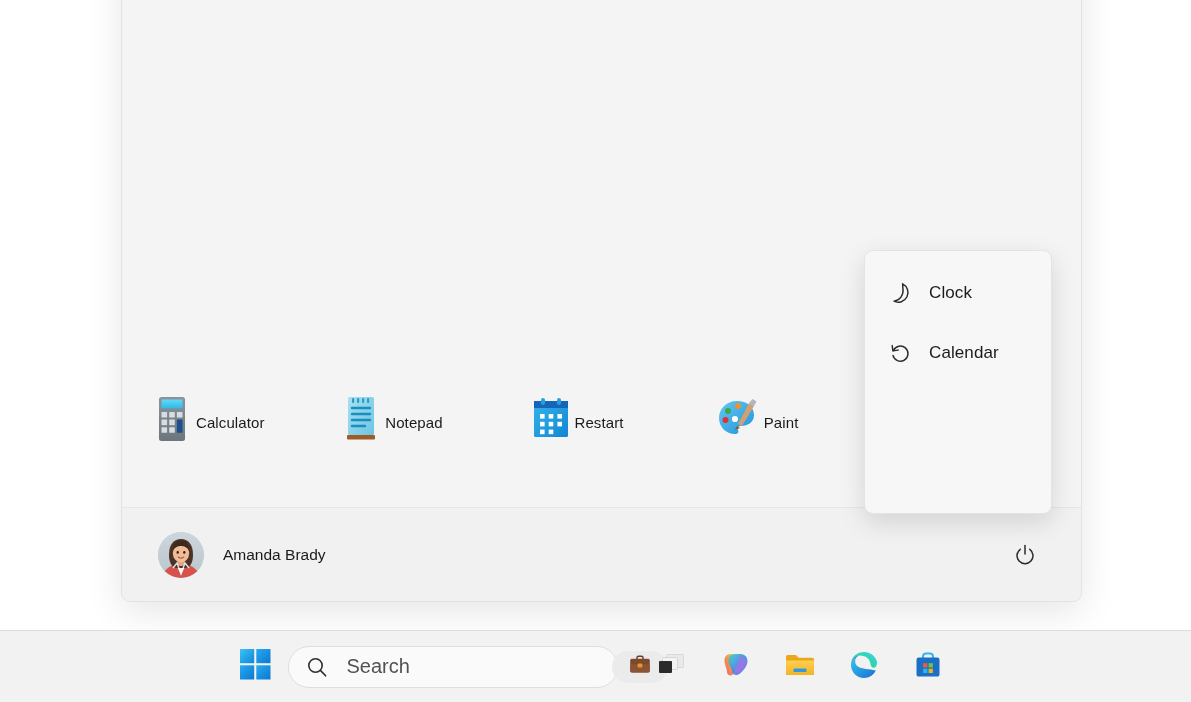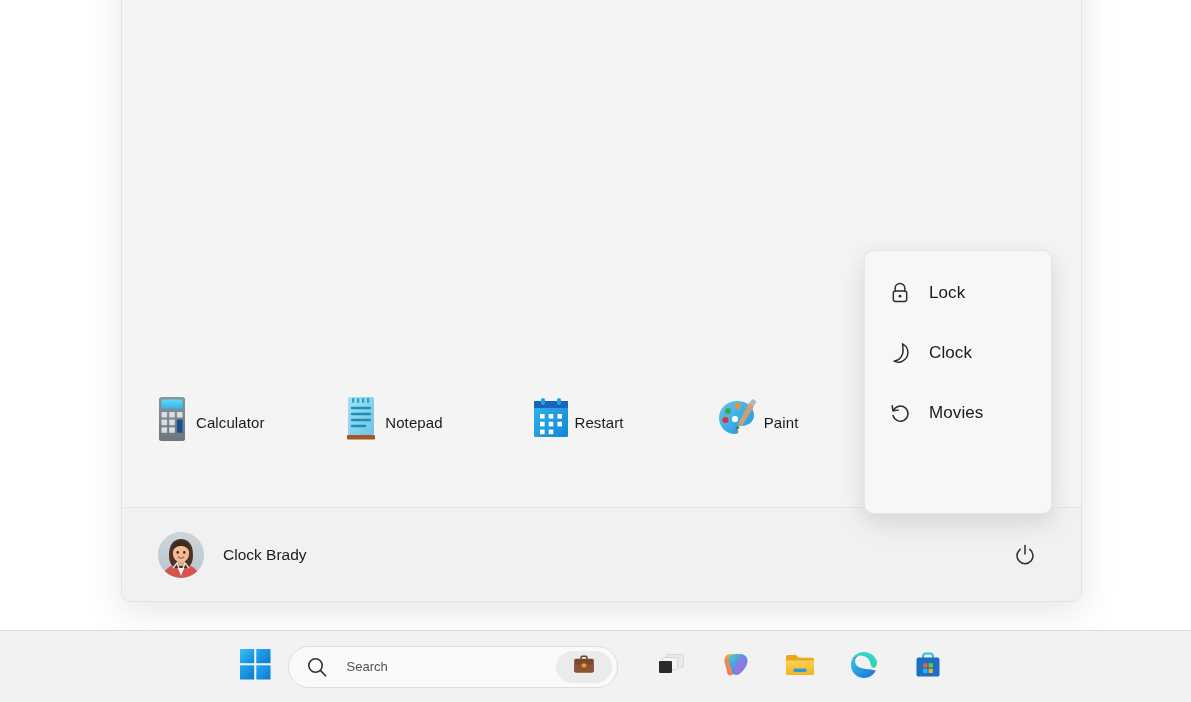--- a/index.html
+++ b/index.html
@@ -215,21 +215,21 @@
   }
 
   #search-icon { flex: 0 0 auto; display:flex; align-items:center; }
 
   #search-input {
     flex: 1 1 auto;
     border: none;
     outline: none;
     background: transparent;
     font-family: "Liberation Sans", sans-serif;
-    font-size: 13px;
+    font-size: 20px;
     color: #3b3b3b;
     padding-left: 19px;
   }
   #search-input::placeholder { color: #525252; opacity: 1; }
 
   #briefcase-btn {
     width: 56px;
     height: 32px;
     border-radius: 16px;
     background: #ebebeb;
@@ -420,64 +420,54 @@
 
               <ellipse cx="19.7" cy="20.4" rx="1.15" ry="1.35" fill="#2b1d14"></ellipse>
               <ellipse cx="26.3" cy="20.4" rx="1.15" ry="1.35" fill="#2b1d14"></ellipse>
 
               <path d="M20.3 25 Q23 27.4 25.7 25" stroke="#a65d45" stroke-width="1.1" fill="none" stroke-linecap="round"></path>
 
               <path d="M15 36 L19 31 L23 42 L27 31 L31 36" stroke="#ffffff" stroke-width="1.4" fill="none" opacity="0.85"></path>
             </g>
           </svg>
         </div>
-        <div id="account-name">Clock Brady</div>
+        <div id="account-name">Amanda Brady</div>
       </div>
 
       <div id="power-button">
         <svg width="24" height="24" viewBox="0 0 24 24">
           <path d="M7.2 6.3 A8 8 0 1 0 16.8 6.3" stroke="#2b2b2b" stroke-width="1.5" fill="none" stroke-linecap="round"></path>
           <line x1="12" y1="2.6" x2="12" y2="11" stroke="#2b2b2b" stroke-width="1.5" stroke-linecap="round"></line>
         </svg>
       </div>
     </div>
   </div>
 
   <div id="power-popup">
 
-    <div class="power-item">
-      <span class="pi-icon">
-        <svg width="22" height="24" viewBox="0 0 22 24">
-          <path d="M6.2 10 V7.2 a4.8 4.8 0 0 1 9.6 0 V10" stroke="#2b2b2b" stroke-width="1.45" fill="none" stroke-linecap="round"></path>
-          <rect x="4.3" y="10" width="13.4" height="10.4" rx="2.1" stroke="#2b2b2b" stroke-width="1.45" fill="none"></rect>
-          <circle cx="11" cy="15.2" r="1.35" fill="#2b2b2b"></circle>
-        </svg>
-      </span>
-      <span class="pi-label">Lock</span>
-    </div>
 
     <div class="power-item">
       <span class="pi-icon">
         <svg width="22" height="24" viewBox="0 0 22 24">
           <path d="M14.8 3.2 a9.4 9.4 0 0 1 -0.2 17.6 A9.4 9.4 0 0 0 14.8 3.2 Z" fill="none"></path>
           <path d="M13.6 2.8 C18.4 5.2 20.4 11 18 15.8 C15.6 20.6 9.8 22.6 5 20.2 C10.8 19.4 14.8 14 14 8.2 C13.75 6.4 13.75 4.3 13.6 2.8 Z" stroke="#2b2b2b" stroke-width="1.45" fill="none" stroke-linejoin="round"></path>
         </svg>
       </span>
       <span class="pi-label">Clock</span>
     </div>
 
 
     <div class="power-item">
       <span class="pi-icon">
         <svg width="22" height="24" viewBox="0 0 22 24">
           <path d="M4.4 9.6 A7.6 7.6 0 1 1 4.0 14.4" stroke="#2b2b2b" stroke-width="1.45" fill="none" stroke-linecap="round"></path>
           <path d="M3.2 4.6 L3.9 9.9 L9.2 9.1" stroke="#2b2b2b" stroke-width="1.45" fill="none" stroke-linecap="round" stroke-linejoin="round"></path>
         </svg>
       </span>
-      <span class="pi-label">Movies</span>
+      <span class="pi-label">Calendar</span>
     </div>
 
   </div>
 
   <div id="taskbar">
     <div id="taskbar-center">
 
       <div id="start-button">
         <span>
           <svg width="31" height="31" viewBox="0 0 31 31">

